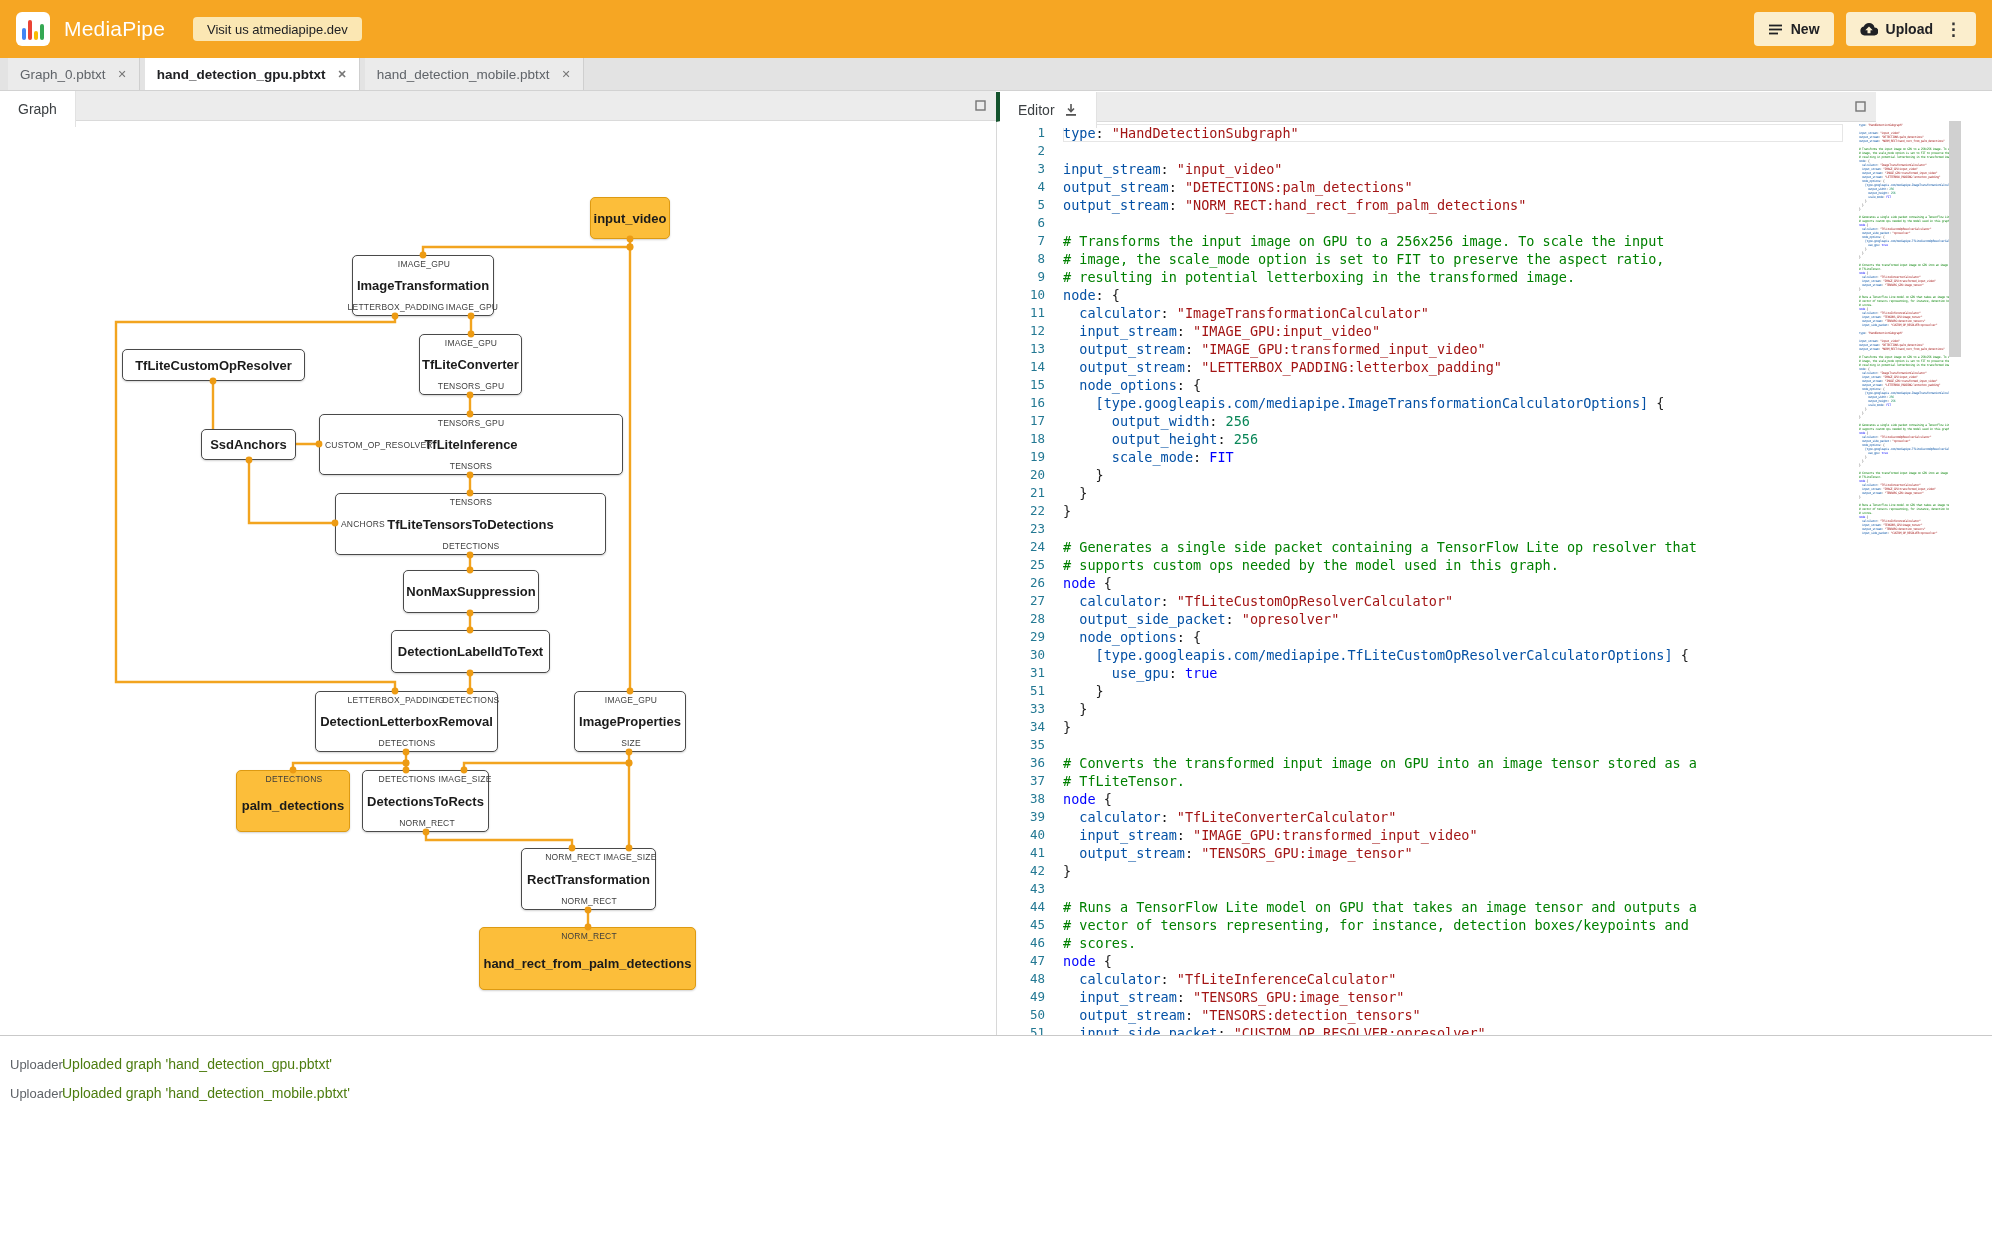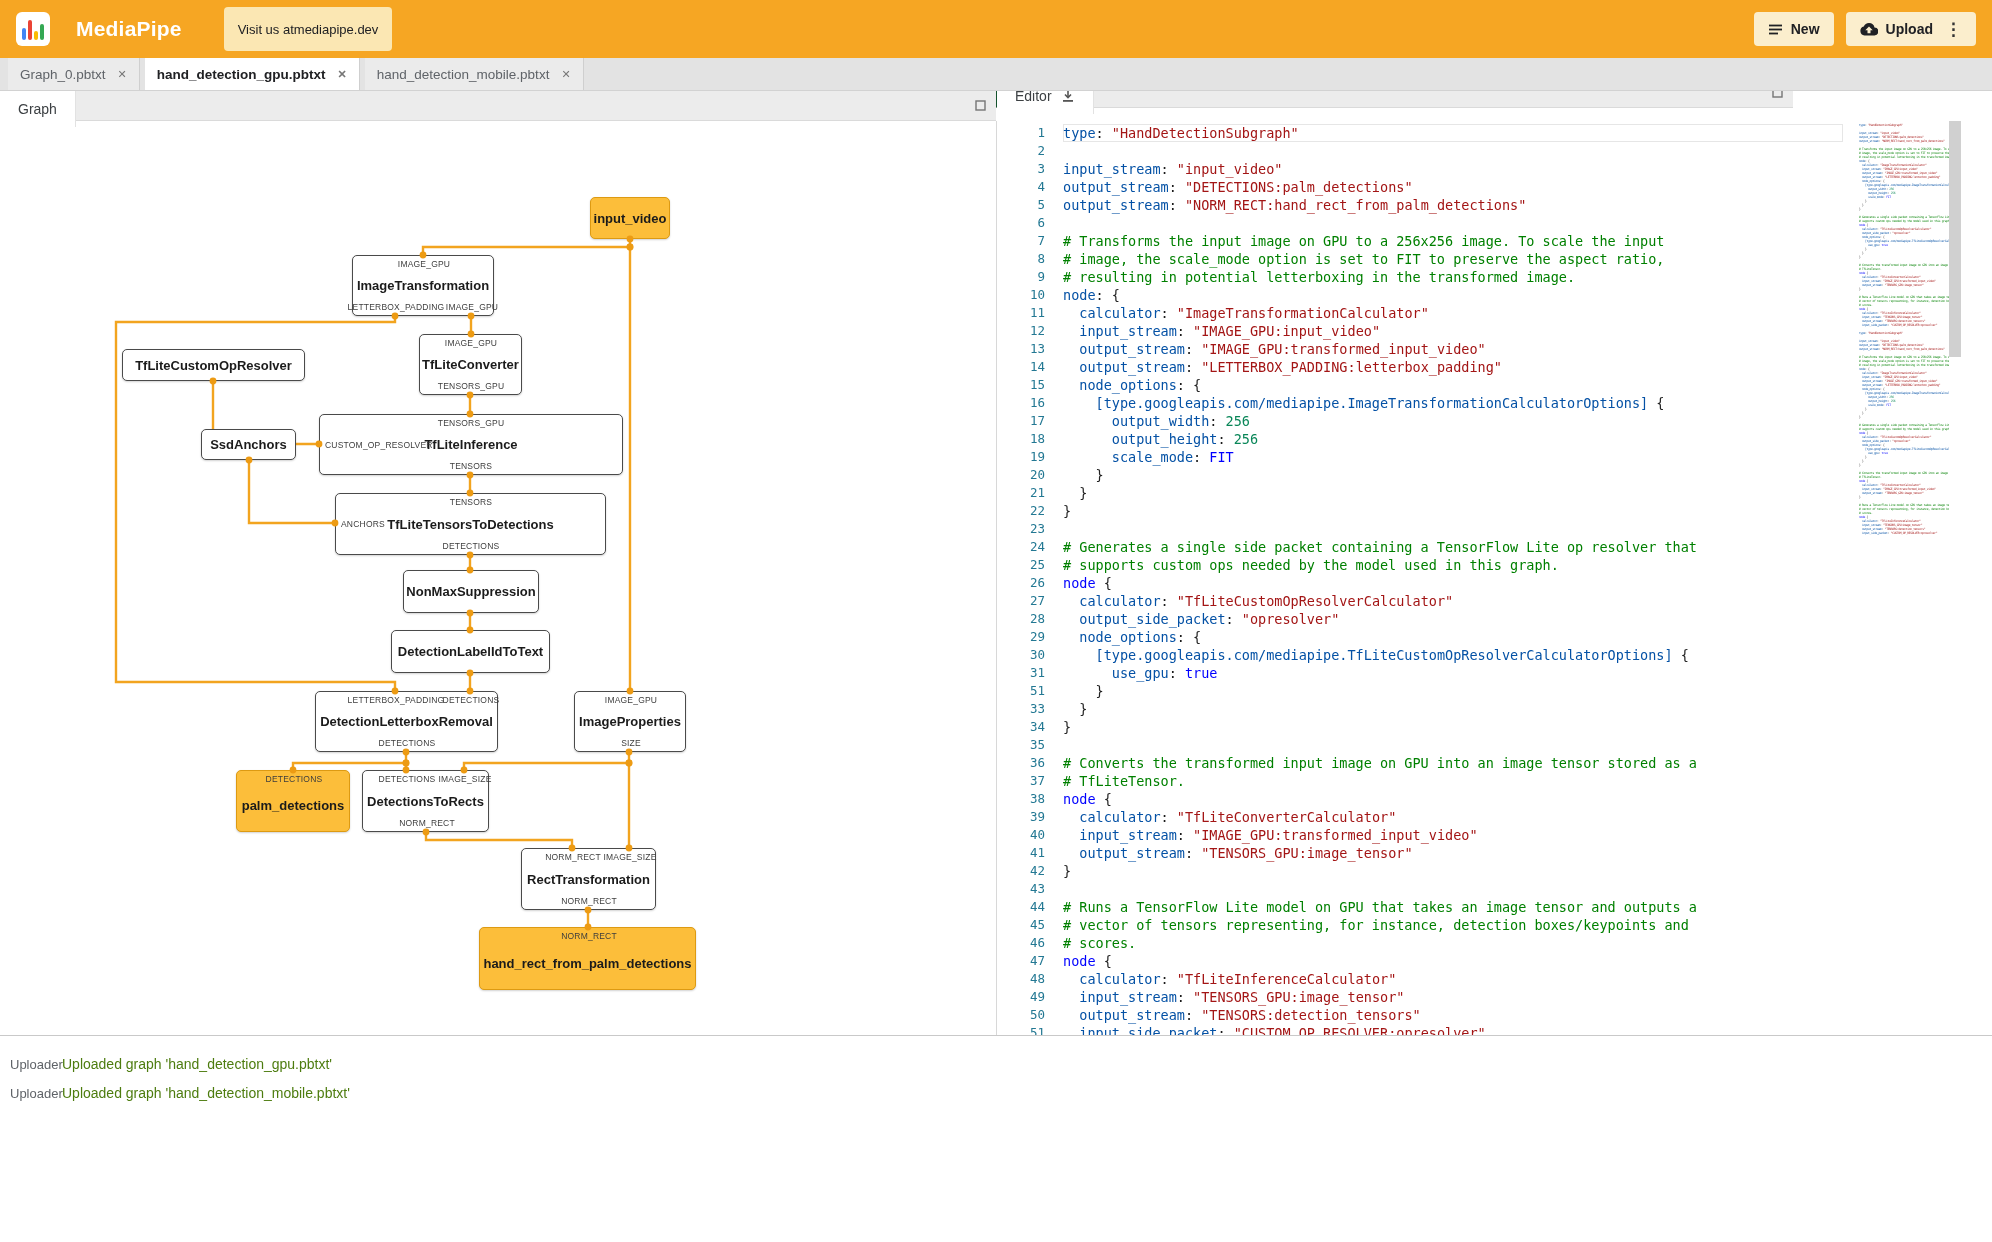--- a/index.html
+++ b/index.html
@@ -12,43 +12,43 @@
   html,body{margin:0;padding:0}
   body{width:1992px;height:1242px;position:relative;overflow:hidden;background:#fff;
        font-family:"Liberation Sans",sans-serif;color:#202124}
 
   
   .app-header{position:absolute;left:0;top:0;width:1992px;height:58px;background:var(--header_bg);
               display:flex;align-items:center;padding:0 16px;gap:12px;z-index:30}
   .logo-tile{width:34px;height:34px;background:#fff;border-radius:6px;display:flex;align-items:flex-end;
              justify-content:center;gap:2px;padding:6px 5px;flex:none}
   .logo-tile i{display:block;width:4px;border-radius:2px}
-  .brand{color:#fff;font-size:21px;font-weight:700;letter-spacing:.2px;margin-left:14px}
-  .visit-chip{background:#FBE7B3;border-radius:4px;height:44px;display:flex;align-items:center;
-              padding:0 14px;font-size:13px;color:#202124;margin-left:30px}
+  .brand{color:#fff;font-size:21px;font-weight:400;letter-spacing:.2px;margin-left:2px}
+  .visit-chip{background:#FBE7B3;border-radius:4px;height:24px;display:flex;align-items:center;
+              padding:0 14px;font-size:13px;color:#202124;margin-left:16px}
   .visit-chip a{color:#202124;cursor:pointer}
   .spacer{flex:1}
   .hbtn{height:34px;background:#FBEECD;border:none;border-radius:4px;display:flex;align-items:center;
         gap:8px;padding:0 14px;font-size:14px;font-weight:600;color:#202124;font-family:inherit;cursor:pointer}
   .hbtn svg{flex:none}
   .kebab{font-size:17px;font-weight:700;color:#333;margin-left:4px;line-height:1}
 
   
   #file-tabs{position:absolute;left:0;top:58px;width:1992px;height:33px;background:#E3E3E3;
              border-bottom:1px solid #D2D2D2;display:flex;align-items:stretch;padding-left:8px;z-index:20}
   .ftab{display:flex;align-items:center;gap:12px;padding:0 12px;font-size:13.5px;color:#5F6368;
         background:#EBEBEB;border-right:1px solid #CFCFCF;margin-right:5px;cursor:pointer;white-space:nowrap}
   .ftab.active{background:#fff;color:#202124;font-weight:600}
   .ftab-close{font-size:11px;color:#777;cursor:pointer}
 
   
   .panel-strip{position:absolute;height:30px;background:#ECECEC;border-bottom:1px solid #DADADA;
                display:flex;align-items:stretch;z-index:10}
   #graph-strip{left:0;top:91px;width:996px}
-  #editor-strip{left:996px;top:78px;width:797px;border-left:1px solid #14532d}
+  #editor-strip{left:996px;top:92px;width:880px;border-left:4px solid #14532d}
   .ptab{background:#fff;display:flex;align-items:center;gap:9px;padding:18px 18px;font-size:14px;
         color:#3C4043;cursor:pointer;border-right:1px solid #E2E2E2}
   .expand-btn{margin-left:auto;display:flex;align-items:center;padding:0 10px;cursor:pointer}
 
   
   #graph-canvas{position:absolute;left:0;top:121px;width:996px;height:914px;background:#fff;overflow:hidden}
   #graph-canvas svg{position:absolute;left:0;top:0;pointer-events:none}
   .edge{fill:none;stroke:var(--accent_edge);stroke-width:2.4}
   .edge-dot{fill:var(--edge_dot)}
   #node-layer{position:absolute;left:0;top:0;width:100%;height:100%}

